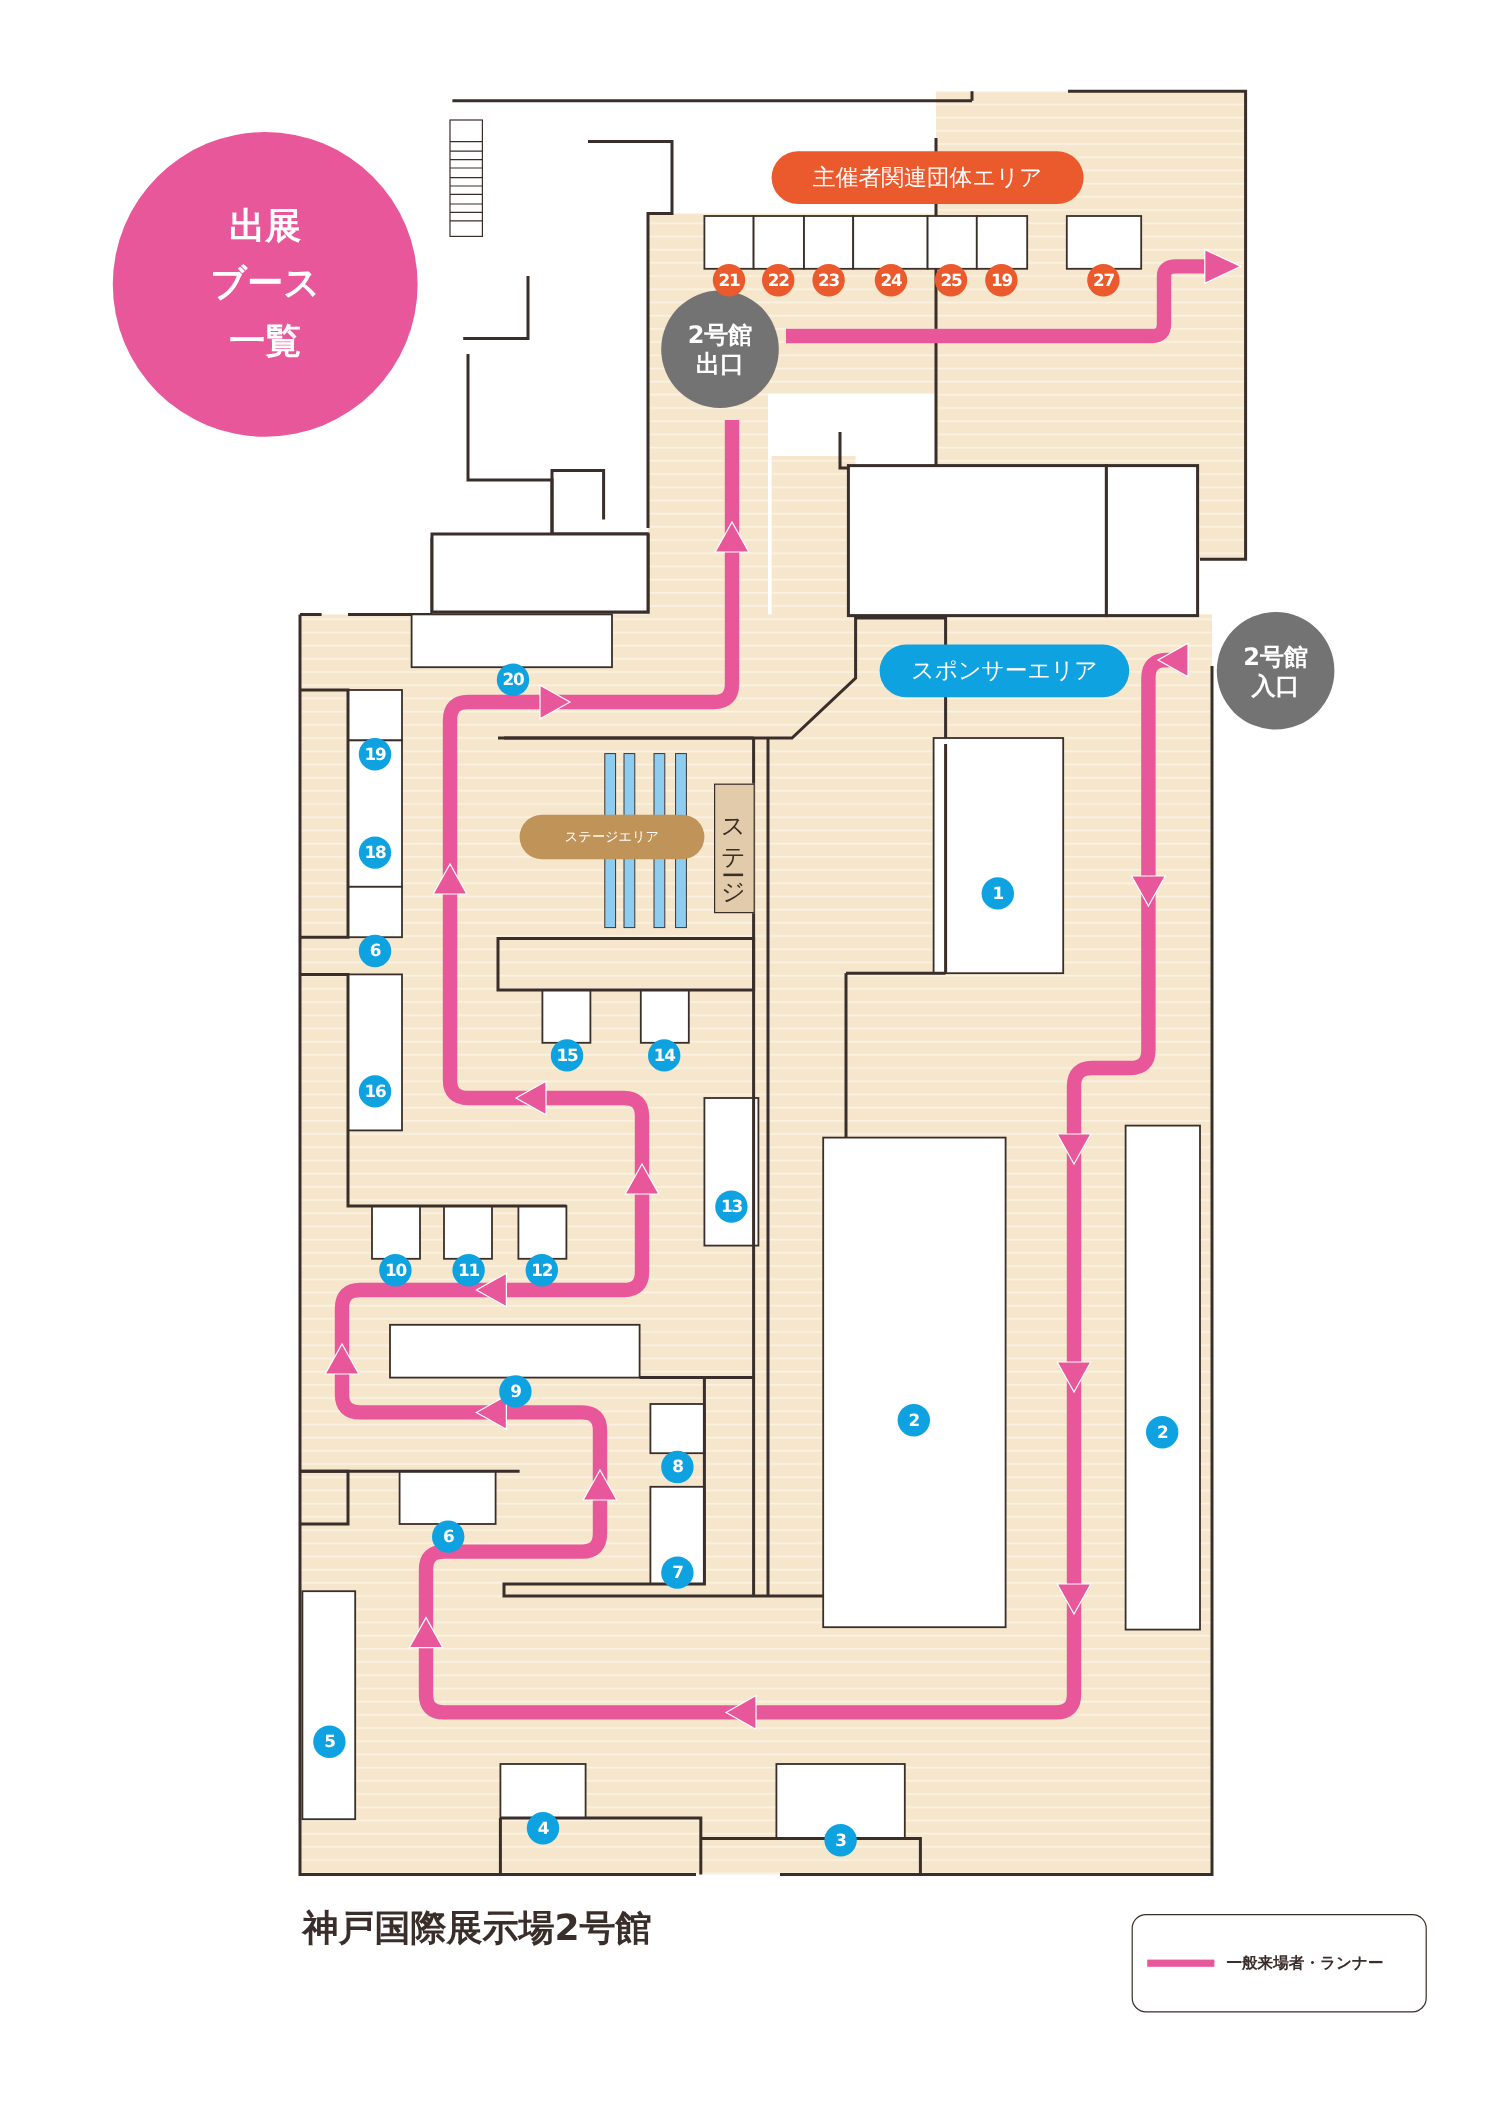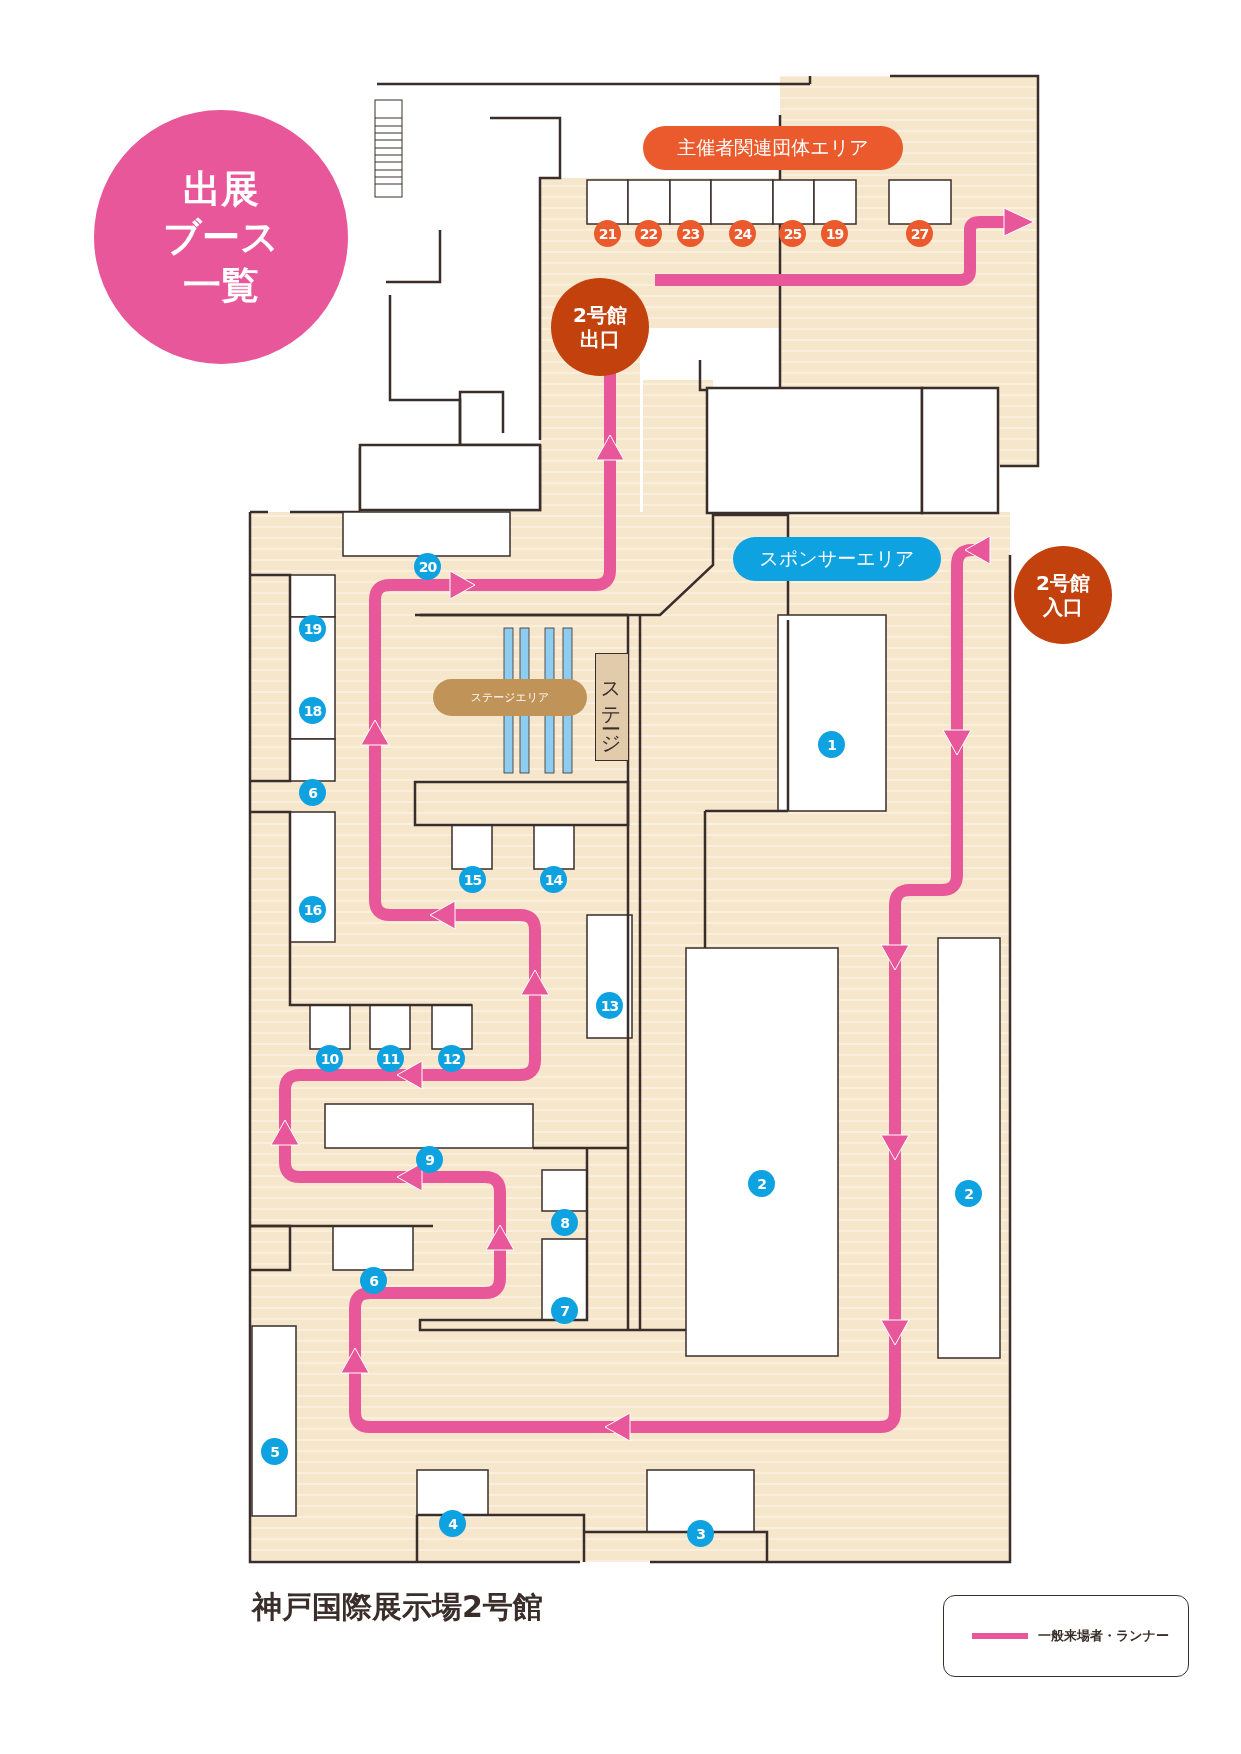--- a/index.html
+++ b/index.html
@@ -1,43 +1,43 @@
 <!DOCTYPE html>
 <html><head>
 <meta charset="utf-8">
 <style>
   html, body { margin:0; padding:0; background:#ffffff; }
   body { width:1241px; height:1754px; position:relative; overflow:hidden;
          font-family: "DejaVu Sans", "Liberation Sans", sans-serif; }
   #map { position:absolute; left:0; top:0; width:1241px; height:1754px; }
   .title-circle { position:absolute; left:94px; top:110px; width:254px; height:254px;
       border-radius:50%; background:#e8579a; color:#fff; display:flex; flex-direction:column;
-      align-items:center; justify-content:center; font-weight:bold; font-size:38px; line-height:48px; }
+      align-items:center; justify-content:center; font-weight:bold; font-size:30px; line-height:48px; }
   .pill { position:absolute; color:#fff; font-weight:normal; border-radius:22px; display:flex;
       align-items:center; justify-content:center; white-space:nowrap; }
   .pill-org { left:643px; top:126px; width:260px; height:44px; background:#ea5a2c; font-size:19px; }
   .pill-sponsor { left:733px; top:537px; width:208px; height:44px; background:#0ea2e0; font-size:19px;text-align:right; }
   .pill-stage { left:433px; top:679px; width:154px; height:37px; background:#c09459; font-size:11px; font-weight:normal; }
-  .door-badge { position:absolute; width:98px; height:98px; border-radius:50%; background:#c2410c;
+  .door-badge { position:absolute; width:98px; height:98px; border-radius:50%; background:#737373;
       color:#fff; font-weight:bold; font-size:20px; line-height:24px; display:flex; flex-direction:column;
-      align-items:center; justify-content:center;margin-top:36px; }
+      align-items:center; justify-content:center; }
   .exit-badge { left:551px; top:242px; }
   .entry-badge { left:1014px; top:510px; }
   .stage-label { position:absolute; left:595px; top:653px; width:34px; height:108px;
       background:#e2cbaa; border:1.5px solid #3a2e2a; box-sizing:border-box;
       writing-mode:vertical-rl; font-size:20px; color:#3a2e2a; display:flex; align-items:center;
       justify-content:center; letter-spacing:2px; }
   .booth-num { position:absolute; width:27px; height:27px; border-radius:50%; color:#fff;
       font-weight:bold; font-size:14px; display:flex; align-items:center; justify-content:center;
       letter-spacing:-1px;margin-top:32px; }
   .booth-num.blue { background:#0ea2e0; }
   .booth-num.orange { background:#ea5a2c; }
   .venue-name { position:absolute; left:252px; top:1587px; font-size:30px; font-weight:bold; color:#3a2e2a; }
   .legend { position:absolute; left:943px; top:1595px; width:246px; height:82px; border:1.5px solid #3a2e2a;
-      border-radius:12px; box-sizing:border-box; display:flex; align-items:center; padding-left:28px; }
+      border-radius:12px; box-sizing:border-box; display:flex; align-items:center; padding-left:12px; }
   .legend-line { width:56px; height:6px; background:#e8579a; margin-right:10px; }
   .legend-text { font-size:13px; font-weight:bold; color:#3a2e2a; }
 </style>
 </head>
 <body>
 
 <svg id="map" viewBox="0 0 1241 1754" xmlns="http://www.w3.org/2000/svg">
   <defs>
     <pattern id="floor" width="10" height="11" patternUnits="userSpaceOnUse">
       <rect width="10" height="11" fill="#f5e6cc"></rect>

